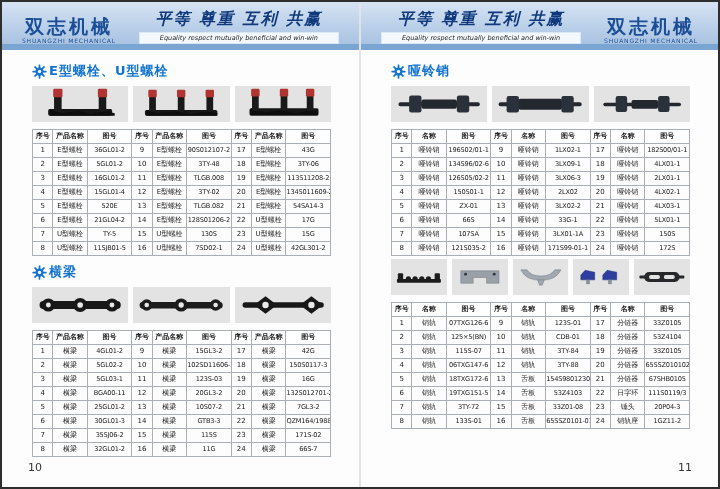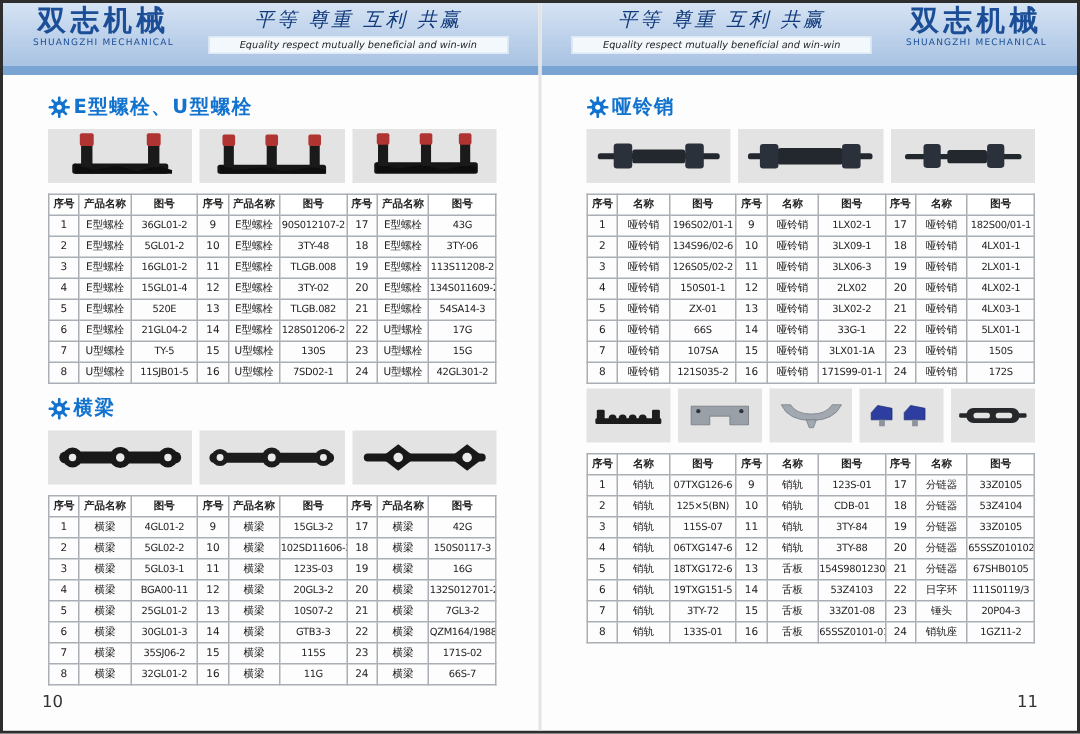--- a/index.html
+++ b/index.html
@@ -4,28 +4,28 @@
 <style>
   * { box-sizing: border-box; margin: 0; padding: 0; }
   html,body { background:#666; }
   body { font-family:"DejaVu Sans", sans-serif; }
   .canvas { width:720px; height:489px; background:#fff; border:2px solid #2e2e2e; display:flex; position:relative; margin:0 auto; }
   .page { width:358px; height:100%; position:relative; background:#fdfdfd; overflow:hidden; }
   .page.pg-left { border-right:1px solid #e3e3e3; }
   .page.pg-right { border-left:1px solid #e3e3e3; }
 
   .band { height:42px; background:linear-gradient(180deg,#d6e3f3 0%,#bcd1ea 55%,#a9c3e2 100%);
-          display:flex; align-items:flex-start; justify-content:space-between; padding:2px 20px 0 20px; }
+          display:flex; align-items:flex-end; justify-content:space-between; padding:2px 20px 0 20px; }
   .band-strip { height:6px; background:#7aa4d1; }
 
   .logo { text-align:center; }
   .logo-cn { font-size:19px; font-weight:bold; color:#1b4e96; letter-spacing:3px; line-height:20px; }
   .logo-en { font-size:6px; color:#1b4e96; letter-spacing:0.8px; margin-top:1px; }
   .slogan { text-align:center; }
-  .slogan-cn { font-size:13px; font-weight:normal; font-style:italic; color:#113a7c; letter-spacing:2px; }
+  .slogan-cn { font-size:16px; font-weight:bold; font-style:italic; color:#113a7c; letter-spacing:2px; }
   .slogan-en { margin-top:2px; background:#f3f8fd; border:1px solid #dce8f4; font-size:6.5px; font-style:italic;
                color:#222; padding:1px 20px; white-space:nowrap; }
 
   .content { padding:5px 28px 0 30px; }
   .sec-title { display:flex; align-items:center; gap:2px; margin:7px 0 6px; }
   .sec-text { font-size:13px; font-weight:bold; color:#1273cf; letter-spacing:1px; }
   .gear { width:15px; height:15px; display:inline-block; }
   .gear svg { width:15px; height:15px; display:block; }
 
   .strip { display:flex; gap:5px; margin-bottom:7px; }

